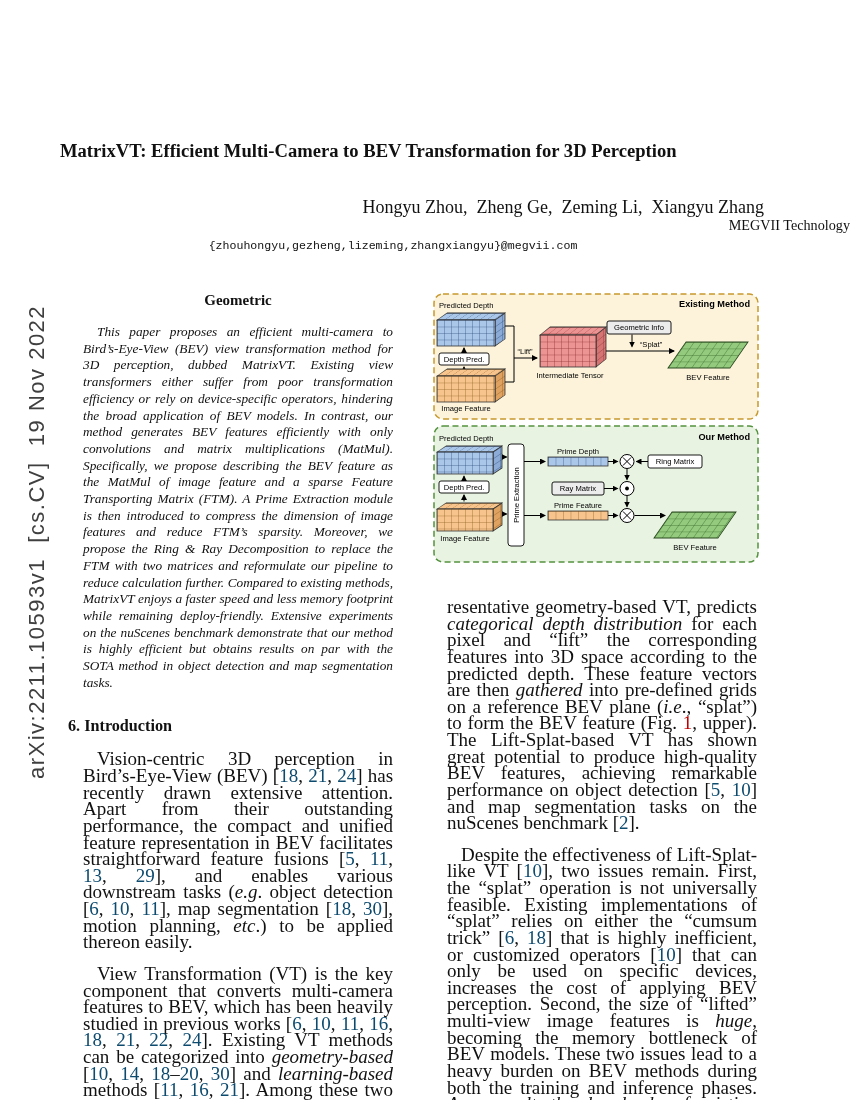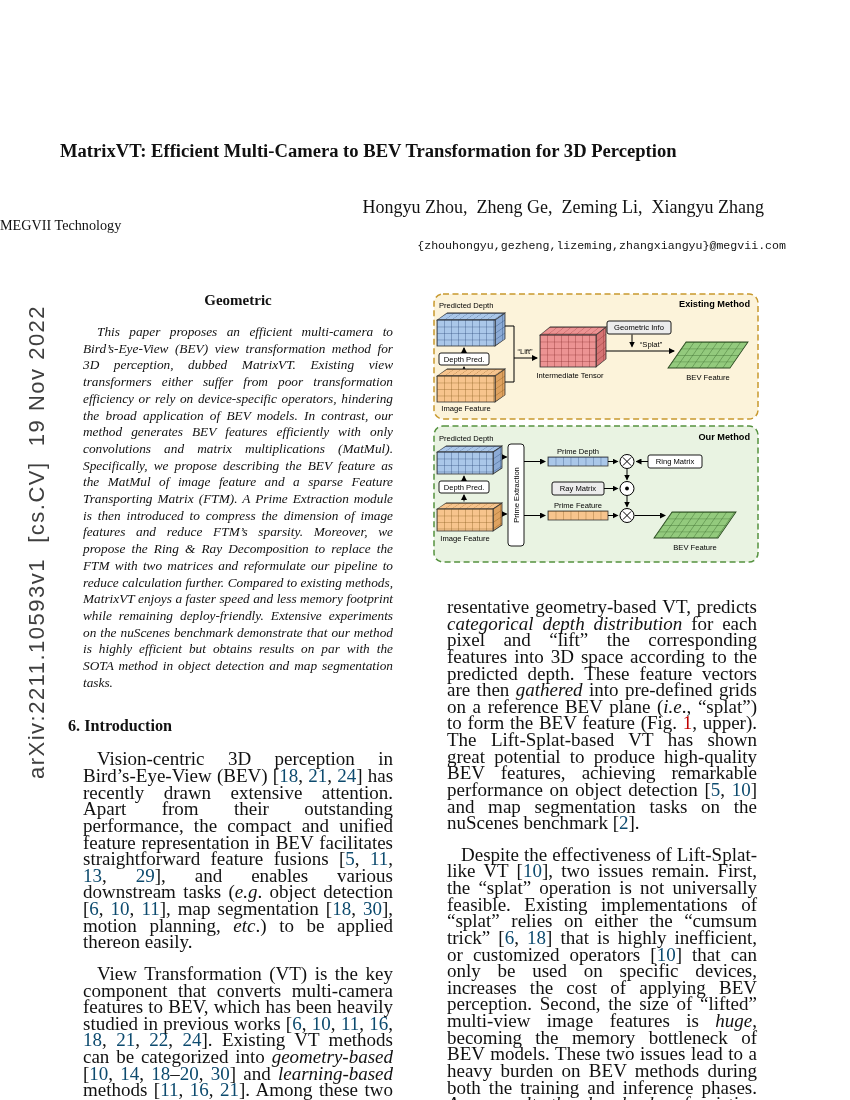--- a/index.html
+++ b/index.html
@@ -12,22 +12,22 @@
     position:absolute; left:37px; top:542px;
     transform:translate(-50%,-50%) rotate(-90deg);
     white-space:pre; font-family:"Liberation Sans", sans-serif;
     font-size:22px; color:#3f3f3f; letter-spacing:1.5px;
   }
   .paper-title {
     position:absolute; top:140px; left:60px; width:730px; text-align:left;
     font-size:18.6px; font-weight:bold;
   }
   .authors { position:absolute; top:197px; left:0; width:764px; text-align:right; font-size:18px; white-space:pre; }
-  .affiliation { position:absolute; top:217px; left:0; width:850px; text-align:left; font-size:14.2px; }
-  .email { position:absolute; top:239px; left:0; width:786px; text-align:right;
+  .affiliation { position:absolute; top:217px; left:0; width:850px; text-align:right; font-size:14.2px; }
+  .email { position:absolute; top:239px; left:0; width:786px; text-align:center;
     font-family:"Liberation Mono", monospace; font-size:11.6px; }
   .col { position:absolute; top:290px; width:340px; }
   .col-left { left:68px; }
   .col-right { left:432px; }
   .abstract-heading { text-align:center; font-weight:bold; font-size:15px; margin:2px 0 9px 0; }
   .abstract-text {
     font-style:italic; font-size:13.3px; line-height:16.7px;
     text-align:justify; text-indent:14px;
   }
   .section-heading { font-weight:bold; font-size:16.2px; margin:26px 0 11px 0; }

